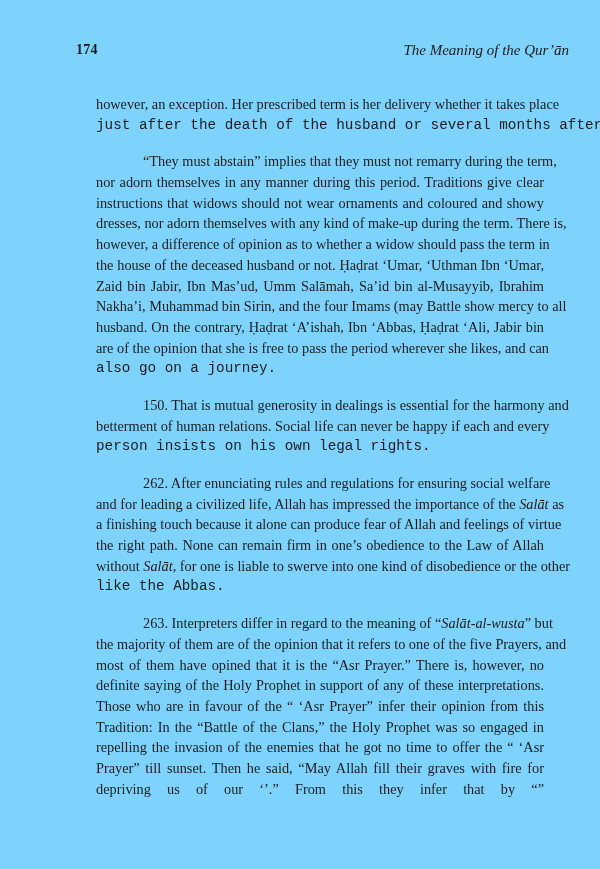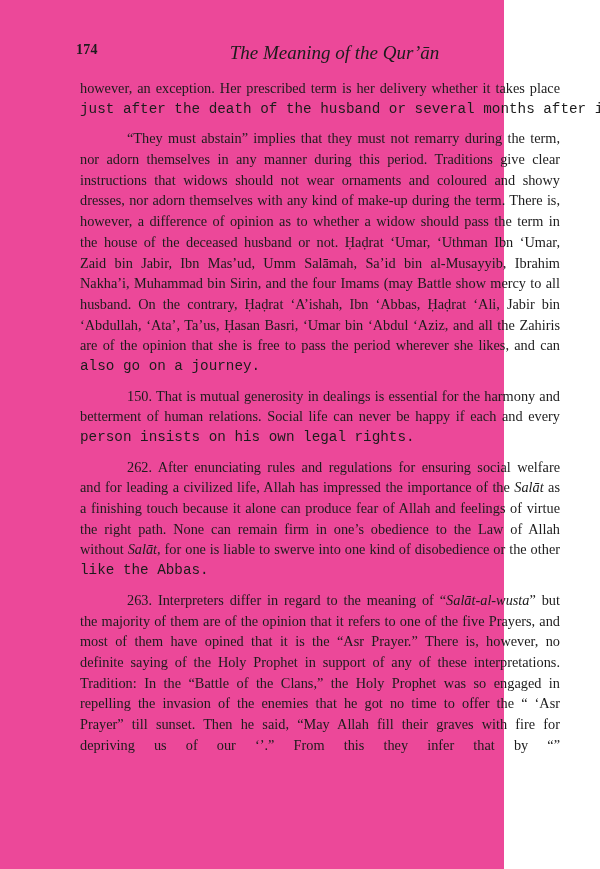--- a/index.html
+++ b/index.html
@@ -1,37 +1,37 @@
 <!DOCTYPE html>
 <html><head>
   <meta charset="utf-8">
   <style>
     html, body { margin: 0; padding: 0; background: #ffffff; }
     body { width: 600px; height: 869px; overflow: hidden; position: relative; }
     .page {
-      position: absolute; left: 0; top: 0; width: 504px; height: 869px;
-      background: #ec4899;
+      position: absolute; left: 0; top: 0; width: 600px; height: 869px;
+      background: #7dd3fc;
       font-family: "Liberation Serif", "DejaVu Serif", serif;
       color: #1c1c1c;
     }
     .header {
       position: absolute; top: 42px; left: 76px; width: 485px; height: 20px;
     }
     .page-number {
       position: absolute; left: 0; top: 0;
       font-size: 14px; font-weight: bold; letter-spacing: 0.2px;
     }
     .running-title {
-      position: absolute; left: 16px; width: 485px; top: 0; text-align: center;
-      font-size: 19px; font-style: italic;
+      position: absolute; left: 8px; width: 485px; top: 0; text-align: right;
+      font-size: 15px; font-style: italic;
     }
     .body {
       position: absolute; left: 80px; top: 78px; width: 480px;
     }
-    .para { margin: 0; }
+    .para { margin: 16px; }
     .line {
       display: block; height: 20.7px; line-height: 20.7px; font-size: 14.3px;
       white-space: nowrap; text-align: justify; text-align-last: justify;
     }
     .line.last { text-align-last: left; font-family: Liberation Mono, monospace; }
     .line.indent { padding-left: 47px; }
     .para + .para { margin-top: 9px; }
     em, i { font-style: italic; }
   </style>
 </head>
@@ -51,21 +51,20 @@
       <div class="para">
         <span class="line indent">“They must abstain” implies that they must not remarry during the term,</span>
         <span class="line">nor adorn themselves in any manner during this period. Traditions give clear</span>
         <span class="line">instructions that widows should not wear ornaments and coloured and showy</span>
         <span class="line">dresses, nor adorn themselves with any kind of make-up during the term. There is,</span>
         <span class="line">however, a difference of opinion as to whether a widow should pass the term in</span>
         <span class="line">the house of the deceased husband or not. Ḥaḍrat ‘Umar, ‘Uthman Ibn ‘Umar,</span>
         <span class="line">Zaid bin Jabir, Ibn Mas’ud, Umm Salāmah, Sa’id bin al-Musayyib, Ibrahim</span>
         <span class="line">Nakha’i, Muhammad bin Sirin, and the four Imams (may Battle show mercy to all</span>
         <span class="line">husband. On the contrary, Ḥaḍrat ‘A’ishah, Ibn ‘Abbas, Ḥaḍrat ‘Ali, Jabir bin</span>
-        <span class="line">‘Abdullah, ‘Ata’, Ta’us, Ḥasan Basri, ‘Umar bin ‘Abdul ‘Aziz, and all the Zahiris</span>
         <span class="line">are of the opinion that she is free to pass the period wherever she likes, and can</span>
         <span class="line last">also go on a journey.</span>
       </div>
       <div class="para">
         <span class="line indent">150. That is mutual generosity in dealings is essential for the harmony and</span>
         <span class="line">betterment of human relations. Social life can never be happy if each and every</span>
         <span class="line last">person insists on his own legal rights.</span>
       </div>
       <div class="para">
         <span class="line indent">262. After enunciating rules and regulations for ensuring social welfare</span>
@@ -73,19 +72,20 @@
         <span class="line">a finishing touch because it alone can produce fear of Allah and feelings of virtue</span>
         <span class="line">the right path. None can remain firm in one’s obedience to the Law of Allah</span>
         <span class="line">without <em>Salāt</em>, for one is liable to swerve into one kind of disobedience or the other</span>
         <span class="line last">like the Abbas.</span>
       </div>
       <div class="para">
         <span class="line indent">263. Interpreters differ in regard to the meaning of “<em>Salāt-al-wusta</em>” but</span>
         <span class="line">the majority of them are of the opinion that it refers to one of the five Prayers, and</span>
         <span class="line">most of them have opined that it is the “Asr Prayer.” There is, however, no</span>
         <span class="line">definite saying of the Holy Prophet in support of any of these interpretations.</span>
+        <span class="line">Those who are in favour of the “ ‘Asr Prayer” infer their opinion from this</span>
         <span class="line">Tradition: In the “Battle of the Clans,” the Holy Prophet was so engaged in</span>
         <span class="line">repelling the invasion of the enemies that he got no time to offer the “ ‘Asr</span>
         <span class="line">Prayer” till sunset. Then he said, “May Allah fill their graves with fire for</span>
         <span class="line">depriving us of our ‘’.” From this they infer that by “”</span>
       </div>
     </div>
 </div>
 
 </body></html>

